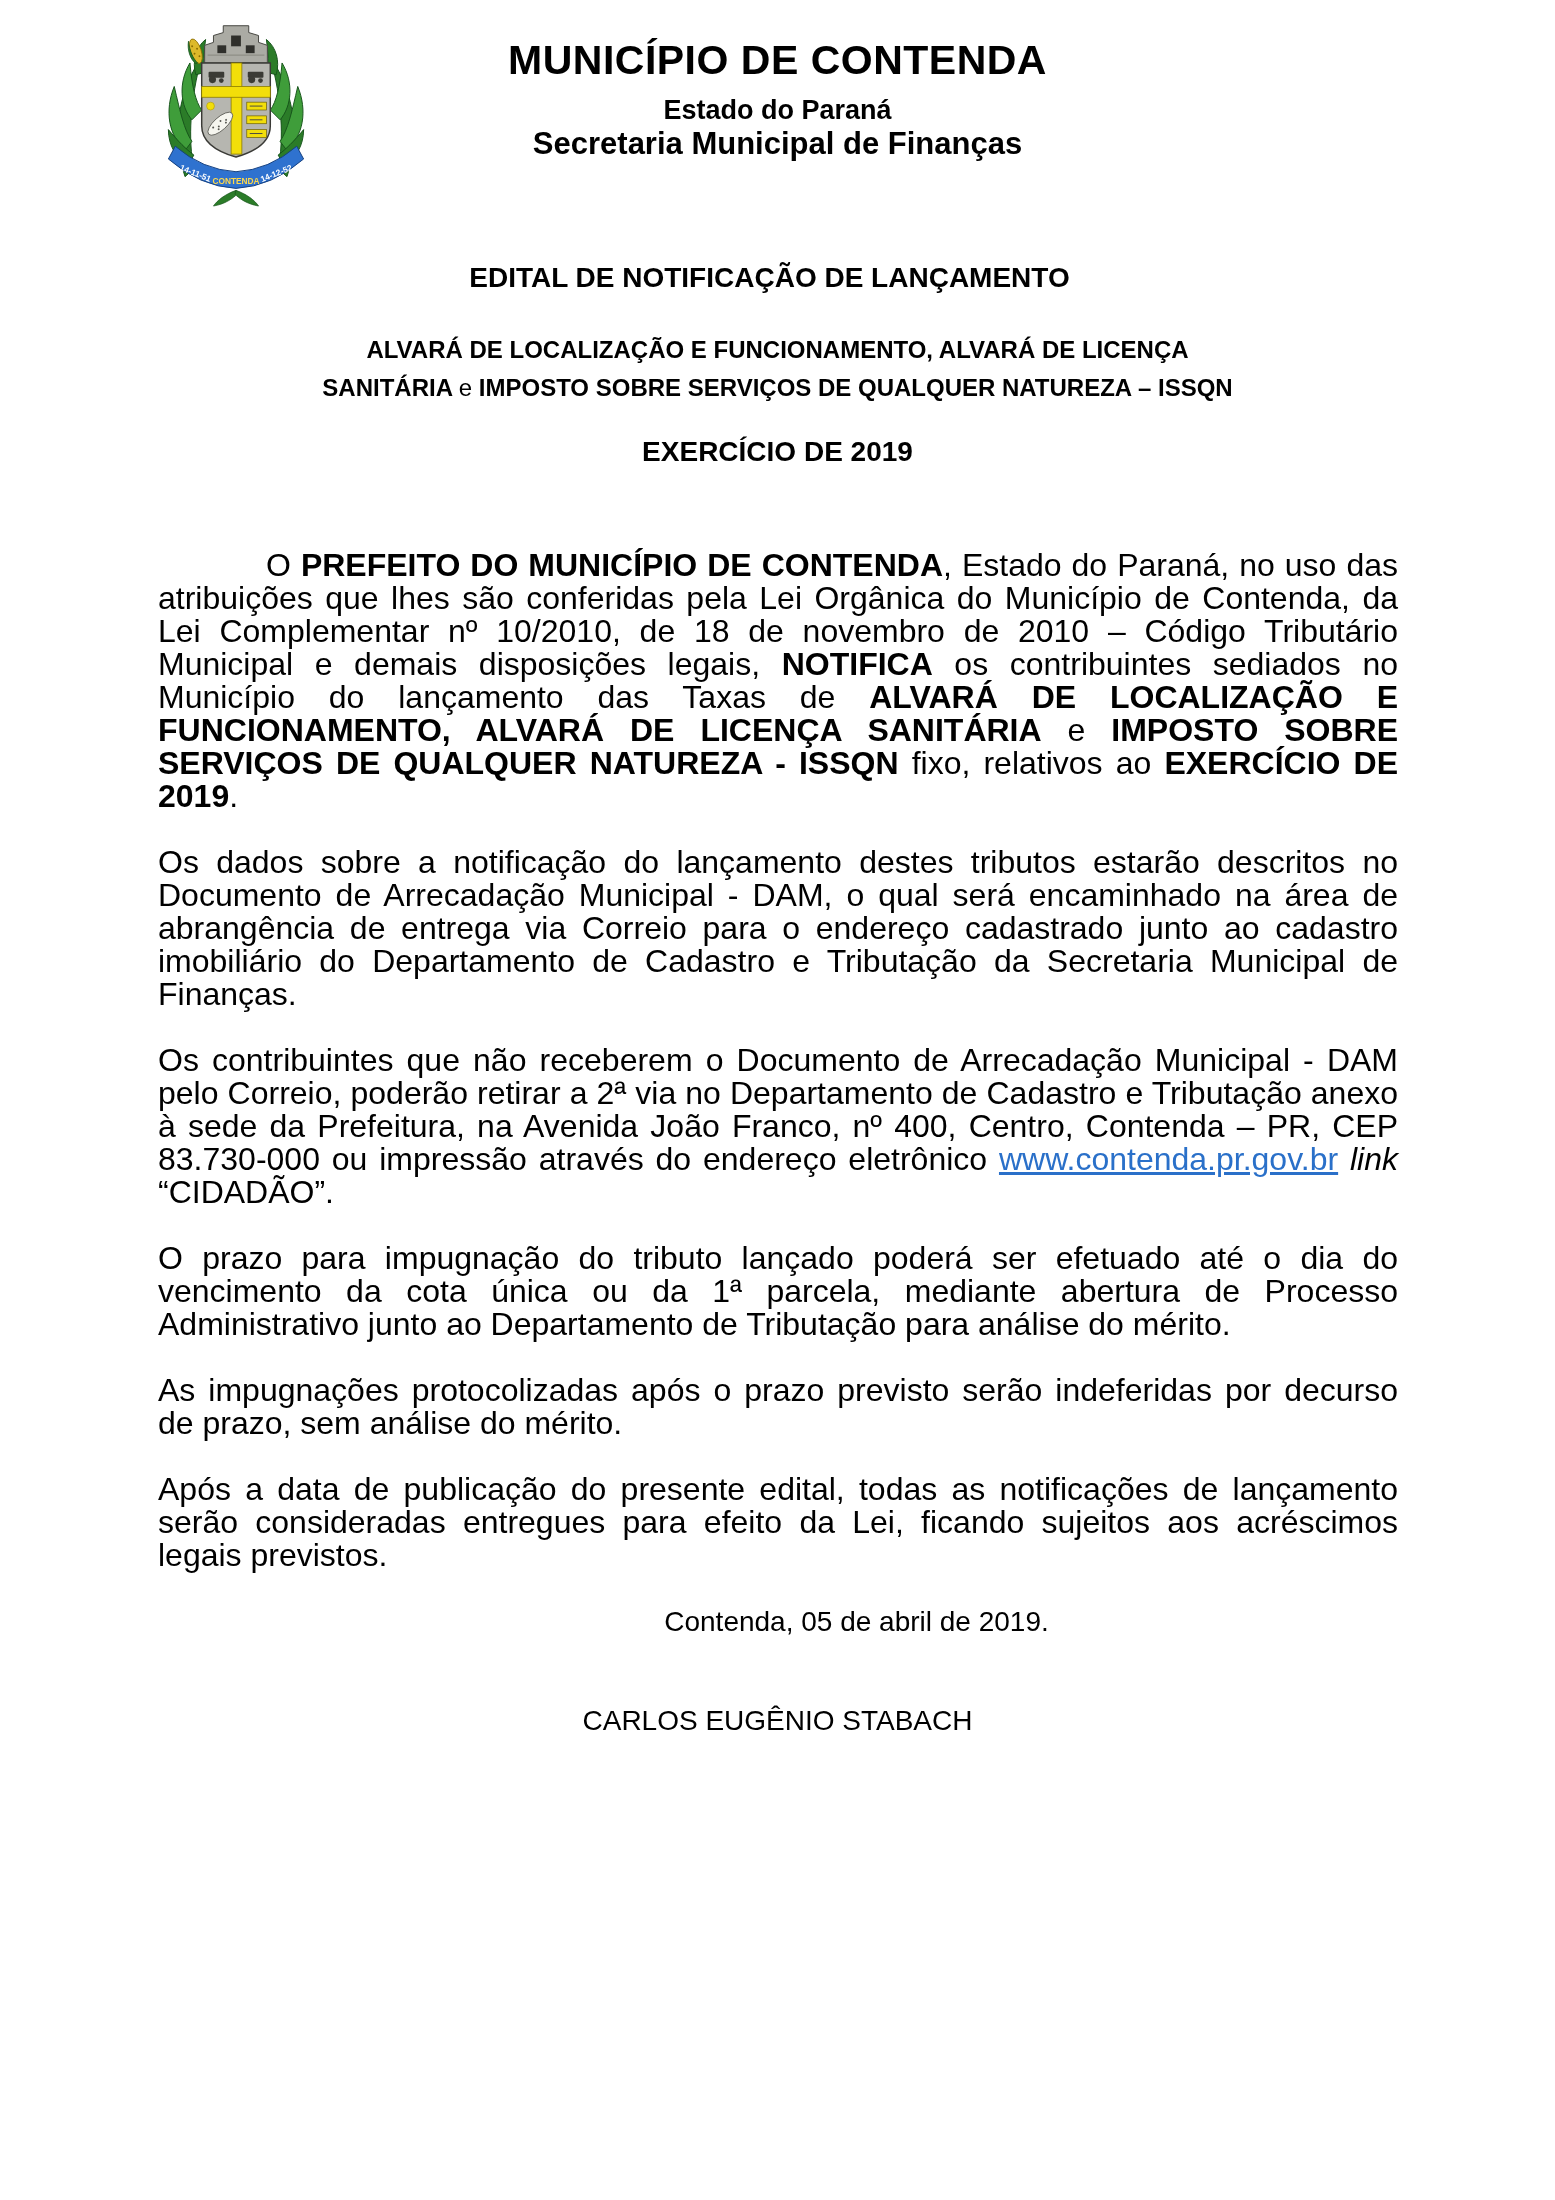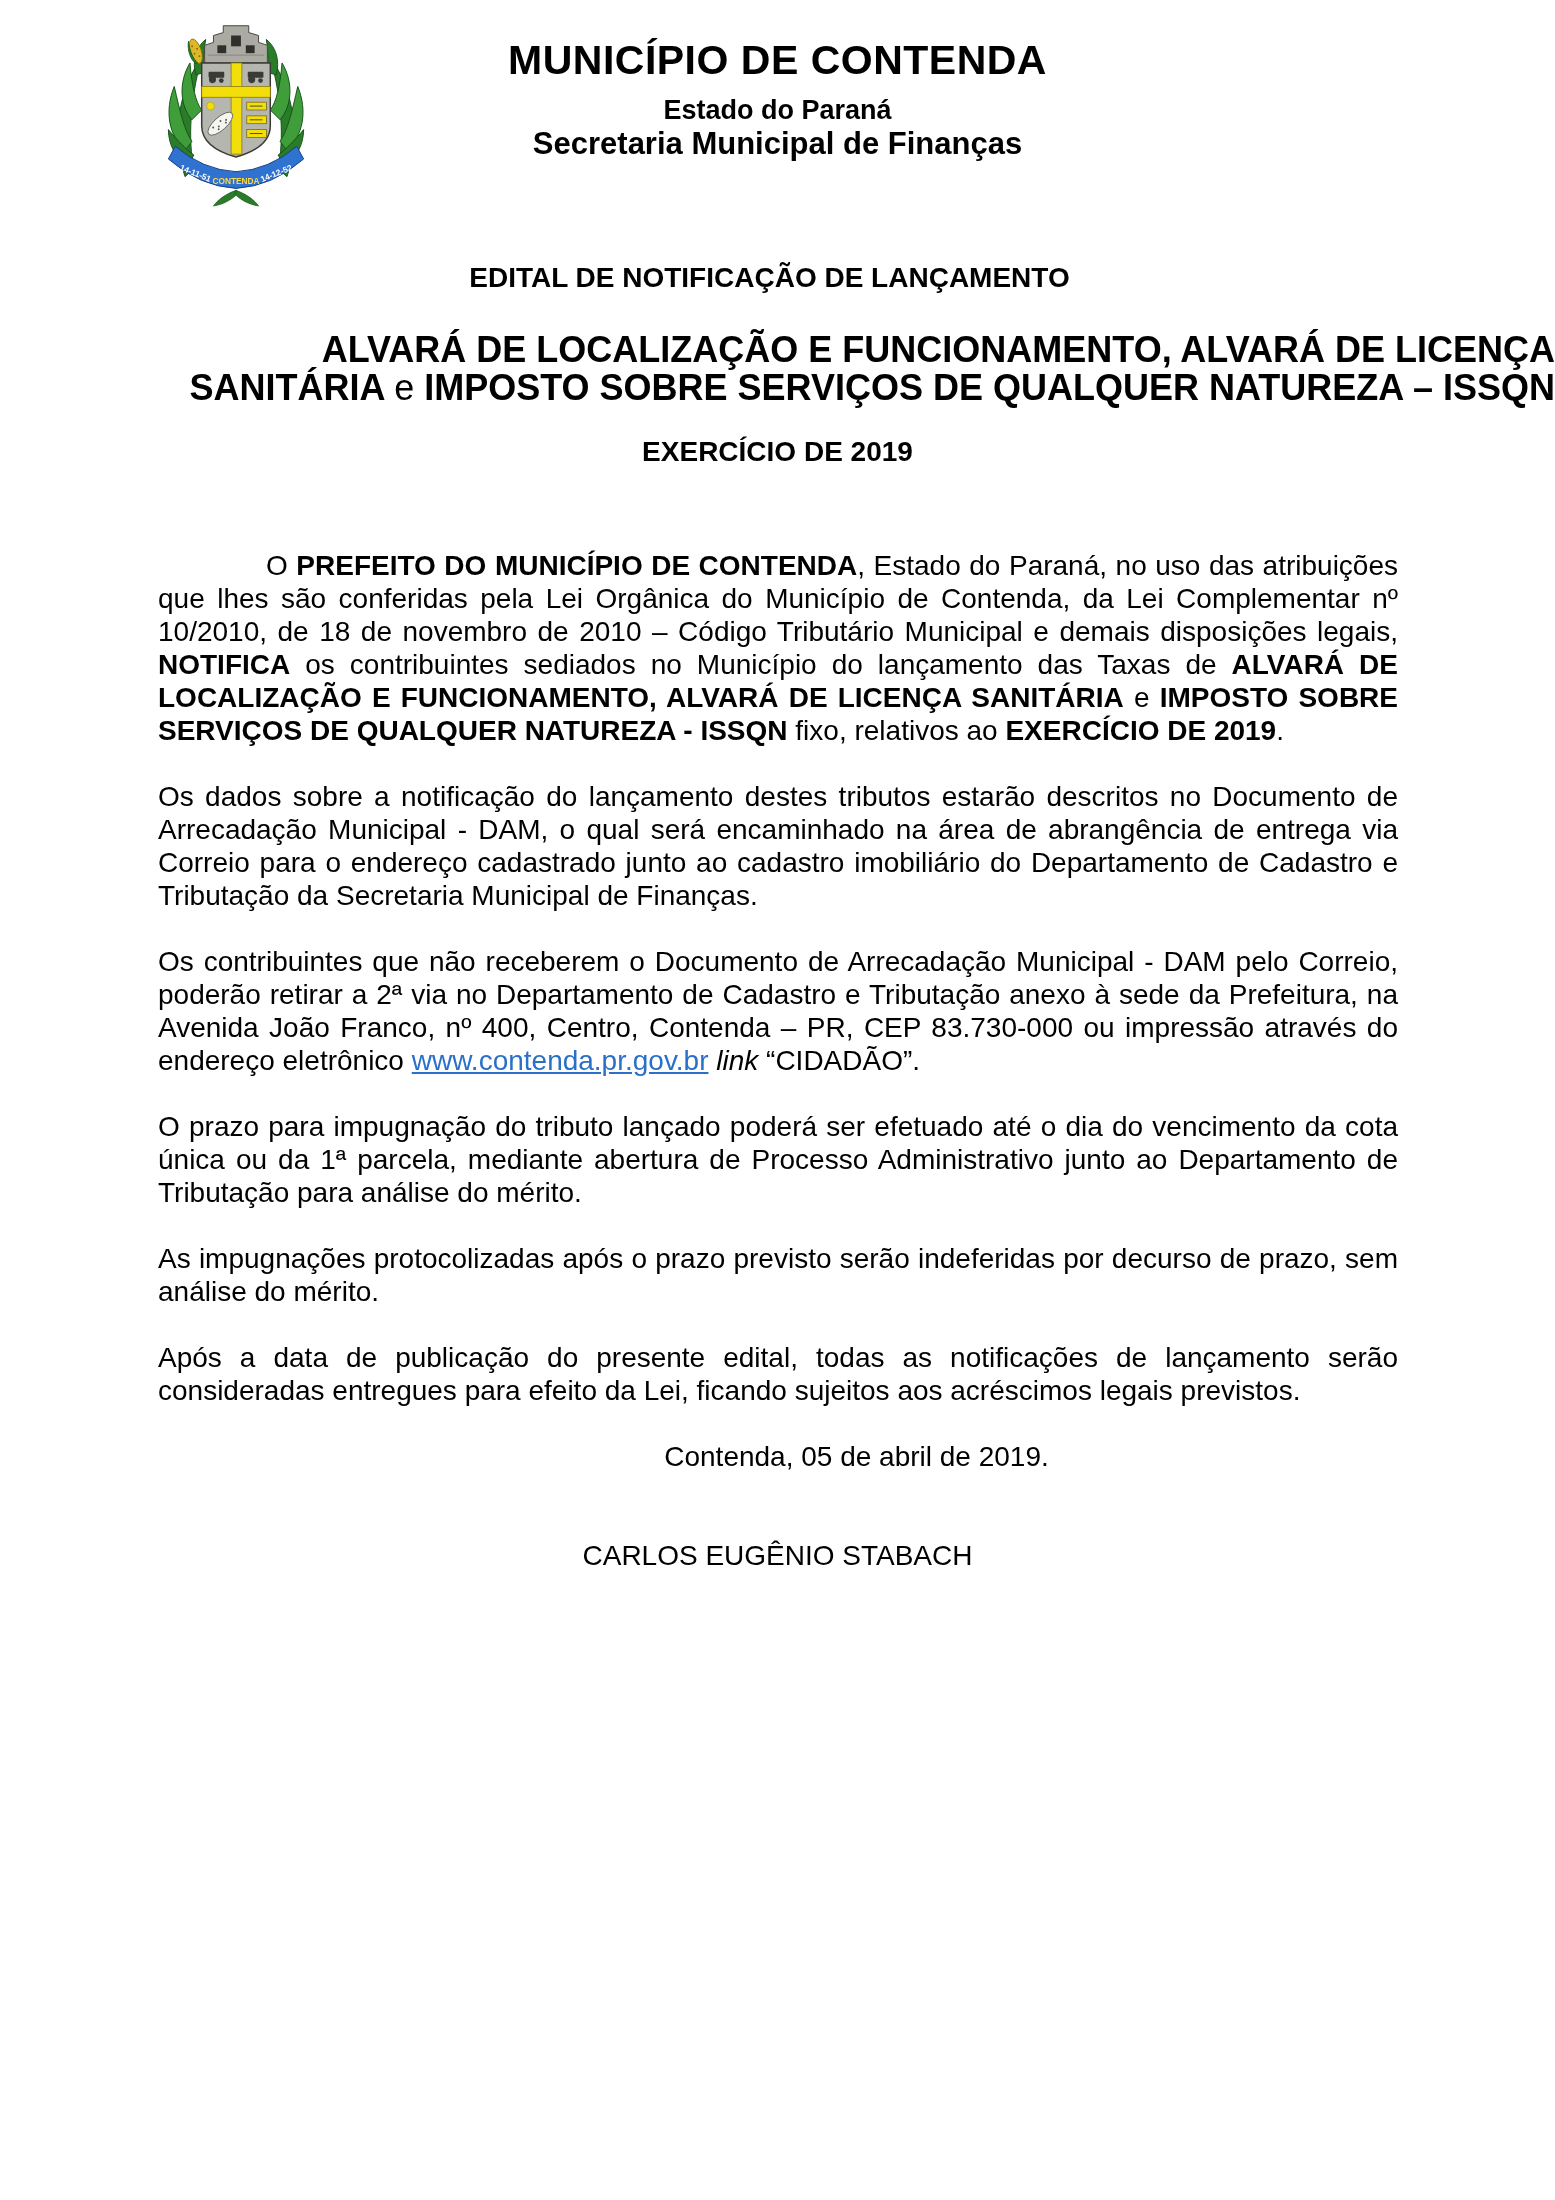--- a/index.html
+++ b/index.html
@@ -13,25 +13,25 @@
     overflow:hidden;
   }
   
   .header { position:relative; padding-top:34px; text-align:center; }
   .coa { position:absolute; left:150px; top:12px; width:172px; height:196px; }
   .muni  { font-size:41px; font-weight:700; line-height:52px; letter-spacing:0.5px; }
   .state { font-size:27px; font-weight:700; line-height:34px; margin-top:7px; }
   .dept  { font-size:31px; font-weight:700; line-height:34px; }
   
   .heading    { margin:100px 16px 0 0; font-size:28px; font-weight:700; text-align:center; line-height:34px; }
-  .subheading { margin:36px auto 0; font-size:36px; font-weight:700; text-align:right; line-height:38px; }
+  .subheading { margin:36px auto 0; font-size:24px; font-weight:700; text-align:center; line-height:38px; }
   .subheading .reg { font-weight:400; }
   .exercise   { margin:28px 0 0 0; font-size:28px; font-weight:700; text-align:center; line-height:34px; }
   
-  .docbody { margin:80px 8px 0 158px; width:1240px; font-size:28px; line-height:33px; text-align:justify; }
+  .docbody { margin:80px 8px 0 158px; width:1240px; font-size:32px; line-height:33px; text-align:justify; }
   .docbody p { margin:0 0 33px 0; }
   .docbody p.indent { text-indent:108px; }
   .docbody a { text-decoration:underline; }
   .docbody .it { font-style:italic; }
   .docbody .b { font-weight:700; }
   .dateline { margin:0 0 0 158px; font-size:28px; line-height:33px;text-align:center; }
   
   .signature { margin-top:66px; text-align:center; font-size:28px; line-height:33px; }
   .sig-title { font-weight:700; }
 </style>

